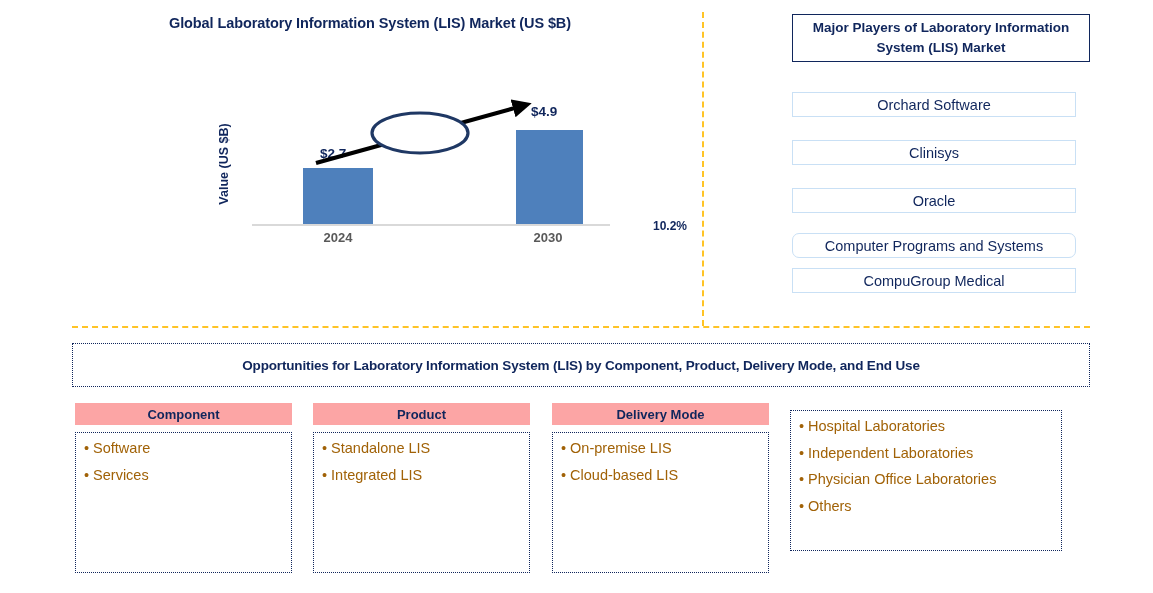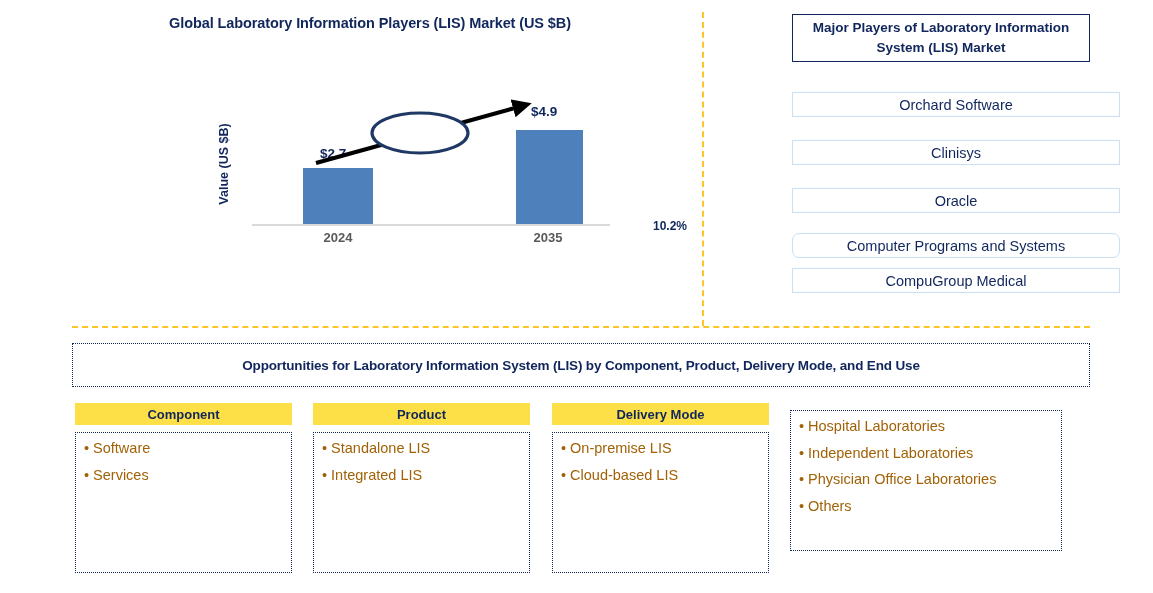--- a/index.html
+++ b/index.html
@@ -156,21 +156,21 @@
     font-size: 13.5px;
     font-weight: bold;
     color: #10265c;
     line-height: 1.45;
     padding: 0 6px;
   }
 
   .player-item {
     position: absolute;
     left: 792px;
-    width: 328px;
+    width: 284px;
     height: 25px;
     border: 1px solid #c9e0f5;
     display: flex;
     align-items: center;
     justify-content: center;
     font-size: 14.5px;
     color: #10265c;
     white-space: nowrap;
   }
   .player-0 { top: 92px; }
@@ -201,21 +201,21 @@
     position: absolute;
     top: 403px;
   }
   .seg-0 { left: 75px;  width: 217px; }
   .seg-1 { left: 313px; width: 217px; }
   .seg-2 { left: 552px; width: 217px; }
   .seg-3 { left: 790px; width: 272px; }
 
   .seg-head {
     height: 22px;
-    background: #fde047;
+    background: #fca5a5;
     display: flex;
     align-items: center;
     justify-content: center;
     font-size: 13px;
     font-weight: bold;
     color: #10265c;
   }
 
   .seg-body {
     margin-top: 7px;
@@ -234,36 +234,36 @@
   .seg-item .bullet { margin-right: 4px; }
 </style>
 </head>
 <body>
 
 <div id="infographic">
 
   <div class="v-divider"></div>
   <div class="h-divider"></div>
 
-  <div class="chart-title">Global Laboratory Information Players (LIS) Market (US $B)</div>
+  <div class="chart-title">Global Laboratory Information System (LIS) Market (US $B)</div>
 
   <div class="chart-area">
 
     <div class="y-axis-label">Value (US $B)</div>
 
     <div class="axis-line"></div>
 
     <div class="bar bar-2024"></div>
     <div class="bar bar-2030"></div>
 
     <div class="bar-value val-2024">$2.7</div>
     <div class="bar-value val-2030">$4.9</div>
 
     <div class="x-tick tick-2024">2024</div>
-    <div class="x-tick tick-2030">2035</div>
+    <div class="x-tick tick-2030">2030</div>
 
     <svg class="growth-svg" viewBox="0 0 240 80">
       <defs>
         <marker id="arrowhead" markerWidth="5" markerHeight="5" refX="2.2" refY="2.2" orient="auto">
           <path d="M0,0 L4.6,2.2 L0,4.4 z" fill="#000000"></path>
         </marker>
       </defs>
       <line x1="6" y1="71" x2="212" y2="14" stroke="#000000" stroke-width="4.2" marker-end="url(#arrowhead)"></line>
       <ellipse cx="110" cy="41" rx="48" ry="20" fill="#ffffff" stroke="#1f3864" stroke-width="3.2"></ellipse>
     </svg>

